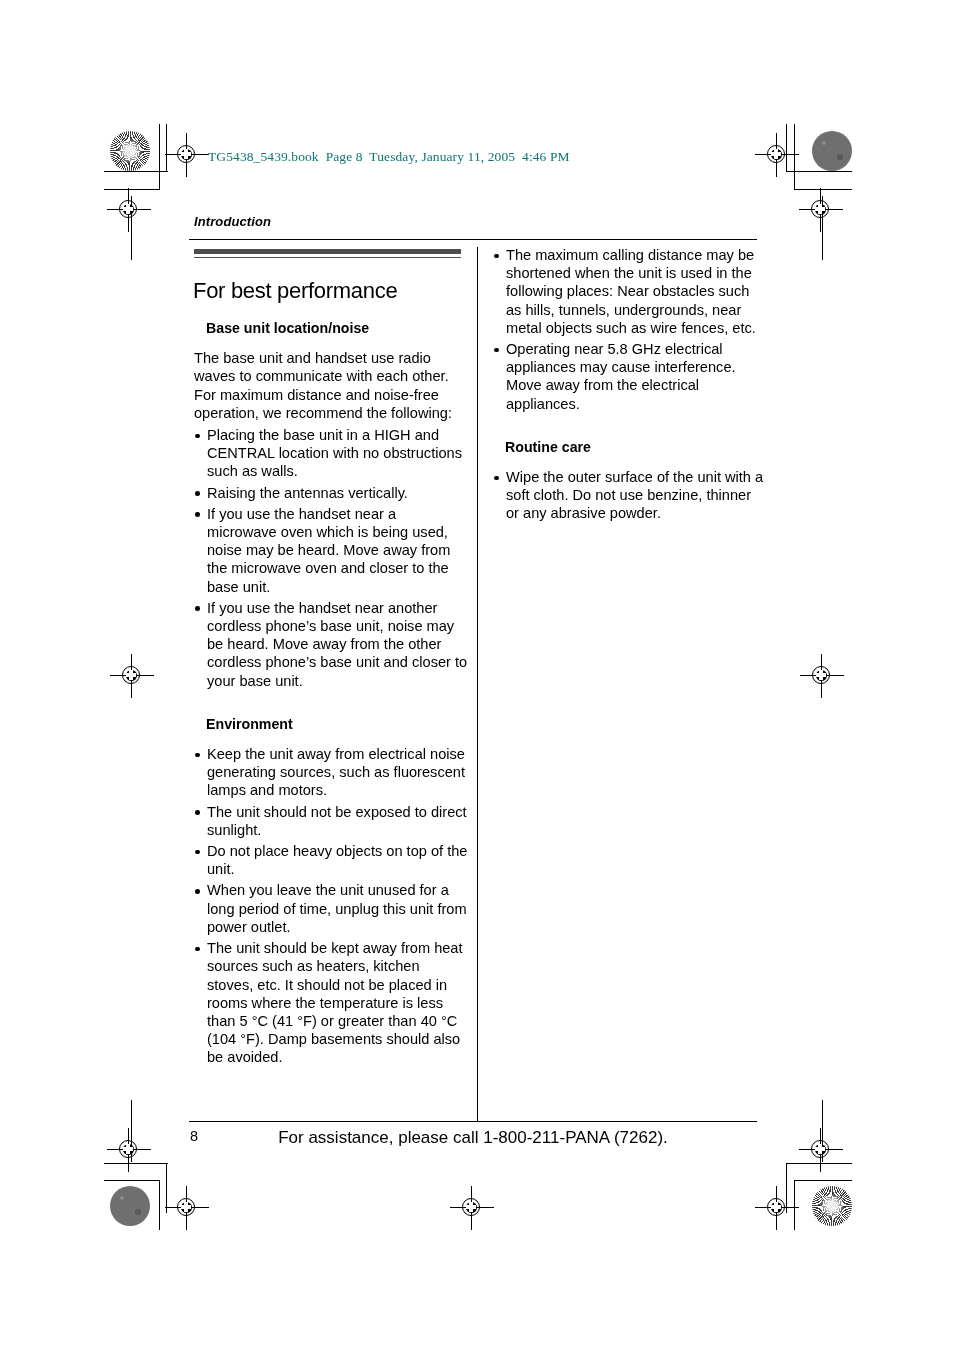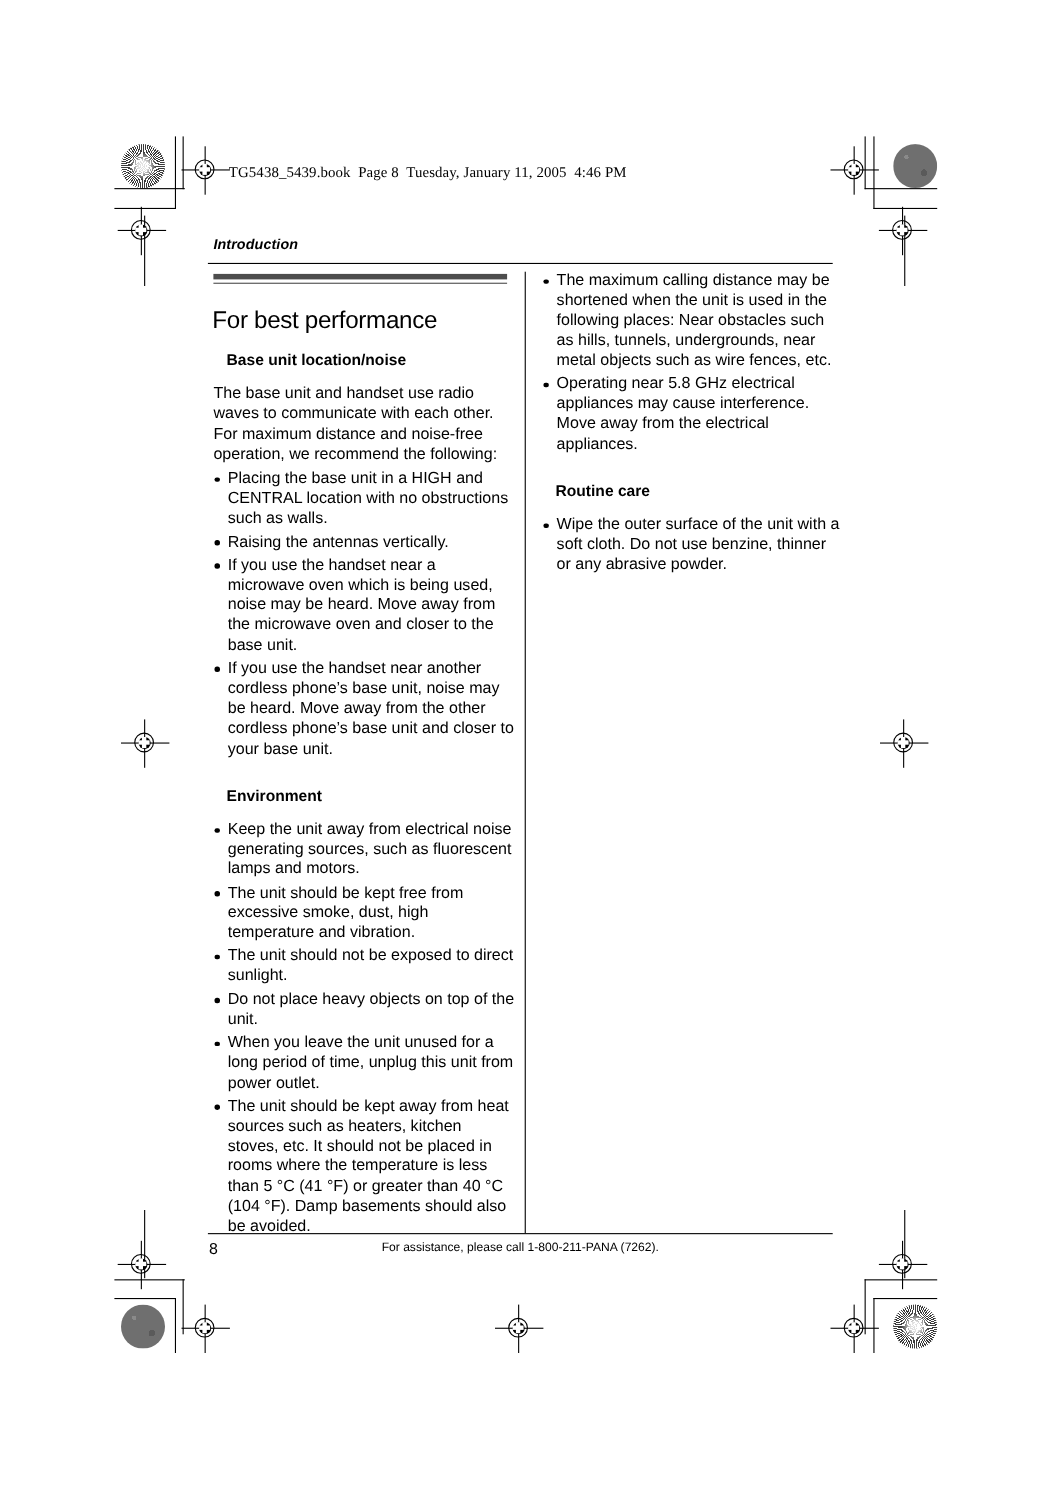--- a/index.html
+++ b/index.html
@@ -99,21 +99,21 @@
     pointer-events: none;
   }
 
   
   .bookline {
     position: absolute;
     left: 208px;
     top: 149px;
     font-family: "Liberation Serif", serif;
     font-size: 13.5px;
-    color: #000000;
+    color: #0f766e;
     white-space: pre;
     letter-spacing: 0.1px;
   }
 
   
   .chapter-title {
     position: absolute;
     left: 194px;
     top: 214px;
     font-size: 13px;
@@ -223,21 +223,21 @@
     left: 190px;
     top: 1128px;
     font-size: 14.5px;
   }
   .footer-text {
     position: absolute;
     left: 189px;
     top: 1128px;
     width: 568px;
     text-align: center;
-    font-size: 11px;
+    font-size: 17px;
   }
 </style>
 </head>
 <body>
 
 <div id="page">
 
   <div class="cropline" style="left:104px; top:171px; width:64px; height:1.3px;"></div>
   <div class="cropline" style="left:104px; top:189px; width:56px; height:1.3px;"></div>
   <div class="cropline" style="left:166px; top:124px; width:1.3px; height:48px;"></div>
@@ -374,21 +374,20 @@
     <ul class="bullets">
       <li>Placing the base unit in a HIGH and CENTRAL location with no obstructions such as walls.</li>
       <li>Raising the antennas vertically.</li>
       <li>If you use the handset near a microwave oven which is being used, noise may be heard. Move away from the microwave oven and closer to the base unit.</li>
       <li>If you use the handset near another cordless phone’s base unit, noise may be heard. Move away from the other cordless phone’s base unit and closer to your base unit.</li>
     </ul>
     <div class="block-gap"></div>
     <div class="subhead">Environment</div>
     <ul class="bullets">
       <li>Keep the unit away from electrical noise generating sources, such as fluorescent lamps and motors.</li>
-      <li>The unit should be kept free from excessive smoke, dust, high temperature and vibration.</li>
       <li>The unit should not be exposed to direct sunlight.</li>
       <li>Do not place heavy objects on top of the unit.</li>
       <li>When you leave the unit unused for a long period of time, unplug this unit from power outlet.</li>
       <li>The unit should be kept away from heat sources such as heaters, kitchen stoves, etc. It should not be placed in rooms where the temperature is less than 5 °C (41 °F) or greater than 40 °C (104 °F). Damp basements should also be avoided.</li>
     </ul>
   </div>
 
   <div class="column right">
     <ul class="bullets">
       <li>The maximum calling distance may be shortened when the unit is used in the following places: Near obstacles such as hills, tunnels, undergrounds, near metal objects such as wire fences, etc.</li>

